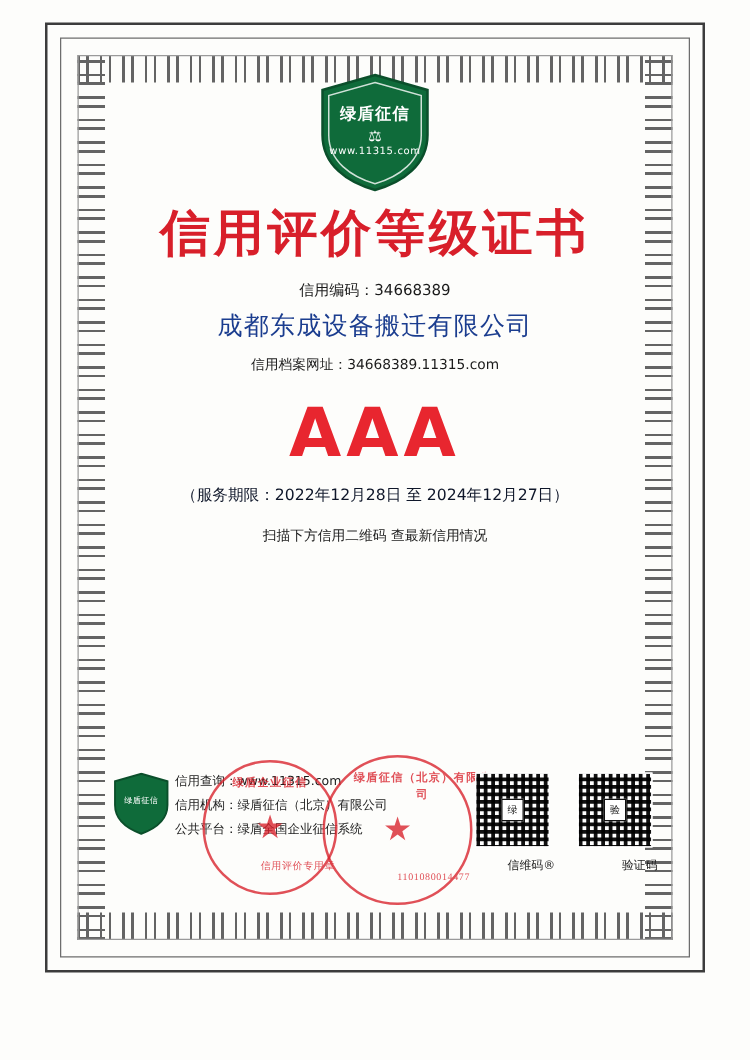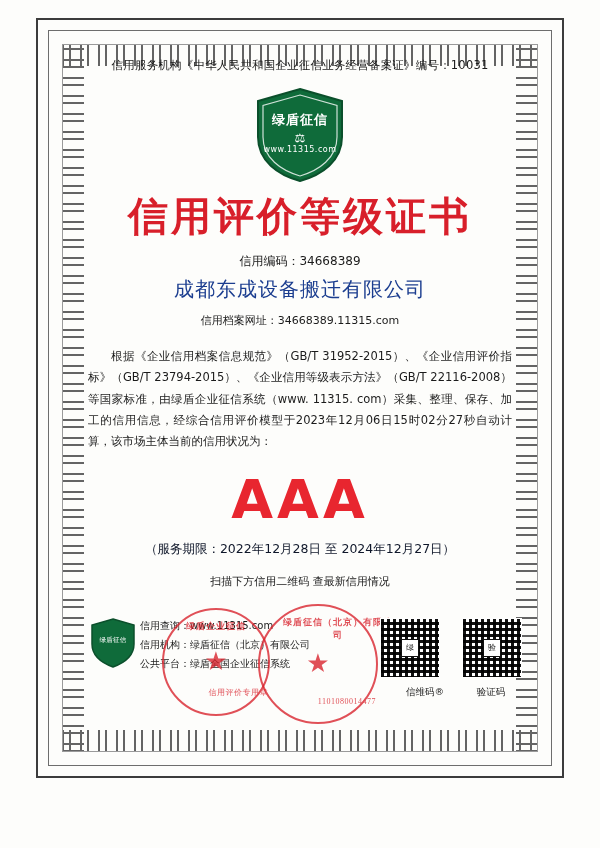--- a/index.html
+++ b/index.html
@@ -303,21 +303,21 @@
   .qr-1 { left: 318px; top: 22px; }
   .qr-2 { left: 400px; top: 22px; }
   .qr-cap {
     position: absolute;
     width: 70px;
     text-align: center;
     font-size: 9.5px;
     color: #1b1b1b;
   }
   .qr-cap-1 { left: 312px; top: 90px; text-align: right; }
-  .qr-cap-2 { left: 394px; top: 90px; }
+  .qr-cap-2 { left: 394px; top: 90px; text-align: right; }
   .qr-overlay {
     position: absolute;
     left: 50%;
     top: 50%;
     transform: translate(-50%, -50%);
     width: 16px;
     height: 16px;
     background: #fff;
     border: 1px solid #111;
     font-size: 8px;
@@ -331,21 +331,20 @@
 
 <div class="page">
 
   <div class="border-outer"></div>
   <div class="border-key"></div>
   <div class="border-mid"></div>
   <div class="border-inner"></div>
 
   <div class="content">
 
-    <div class="reg-line">信用服务机构《中华人民共和国企业征信业务经营备案证》编号：10031</div>
 
     <div class="shield-wrap">
       <div class="shield">
         <svg width="92" height="96" viewBox="0 0 92 96">
           <path d="M46 2 L88 14 L88 50 C88 74 68 88 46 94 C24 88 4 74 4 50 L4 14 Z" fill="#0f6b3a" stroke="#0b4f2b" stroke-width="2"></path>
           <path d="M46 8 L83 18.5 L83 50 C83 71 65 83.5 46 89 C27 83.5 9 71 9 50 L9 18.5 Z" fill="none" stroke="#ffffff" stroke-width="1.2" opacity="0.8"></path>
         </svg>
         <div class="shield-text">绿盾征信</div>
         <div class="shield-scale">⚖</div>
         <div class="shield-url">www.11315.com</div>
@@ -353,23 +352,20 @@
     </div>
 
     <div class="main-title">信用评价等级证书</div>
 
     <div class="credit-no">信用编码：34668389</div>
 
     <div class="company">成都东成设备搬迁有限公司</div>
 
     <div class="archive-url">信用档案网址：34668389.11315.com</div>
 
-    <div class="paragraph">
-      <span class="first">根据《企业信用档案信息规范》（GB/T 31952-2015）、《企业信用评价指标》（GB/T 23794-2015）、《企业信用等级表示方法》（GB/T 22116-2008）等国家标准，由绿盾企业征信系统（www. 11315. com）采集、整理、保存、加工的信用信息，经综合信用评价模型于2023年12月06日15时02分27秒自动计算，该市场主体当前的信用状况为：</span>
-    </div>
 
     <div class="grade">AAA</div>
 
     <div class="validity">（服务期限：2022年12月28日 至 2024年12月27日）</div>
 
     <div class="scan-note">扫描下方信用二维码  查最新信用情况</div>
 
     <div class="bottom">
 
       <div class="mini-shield">

